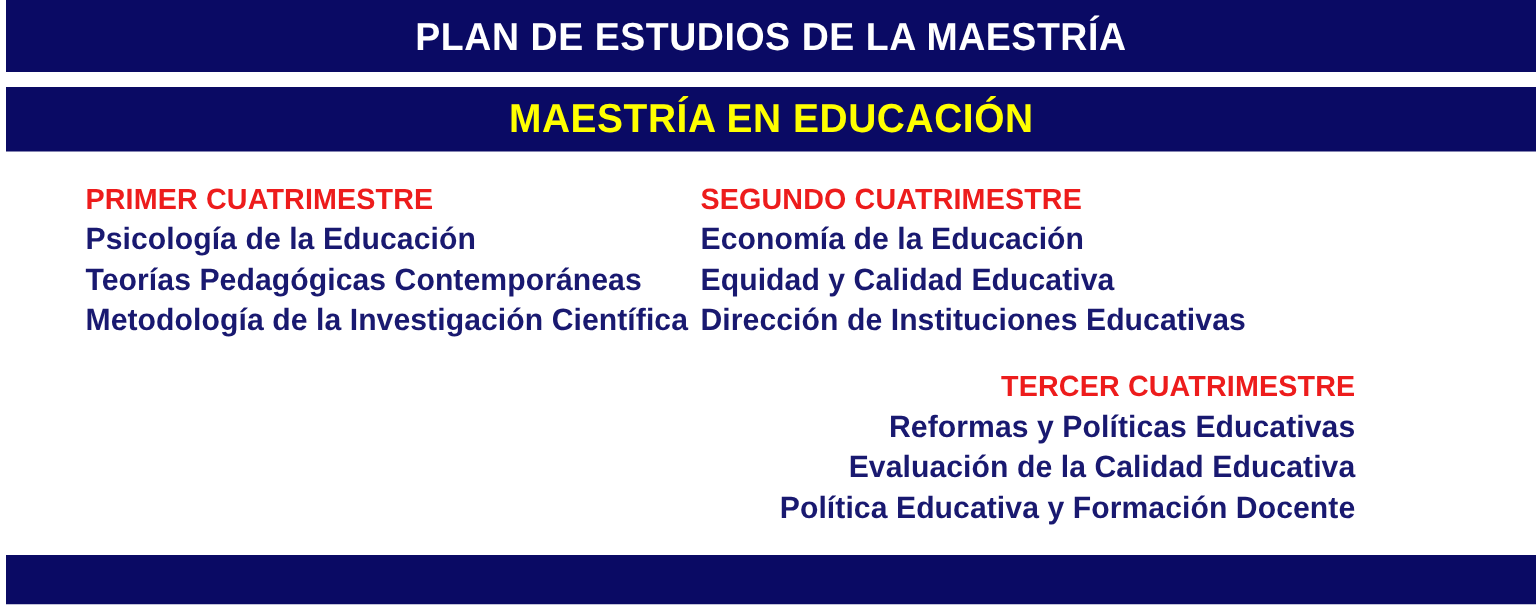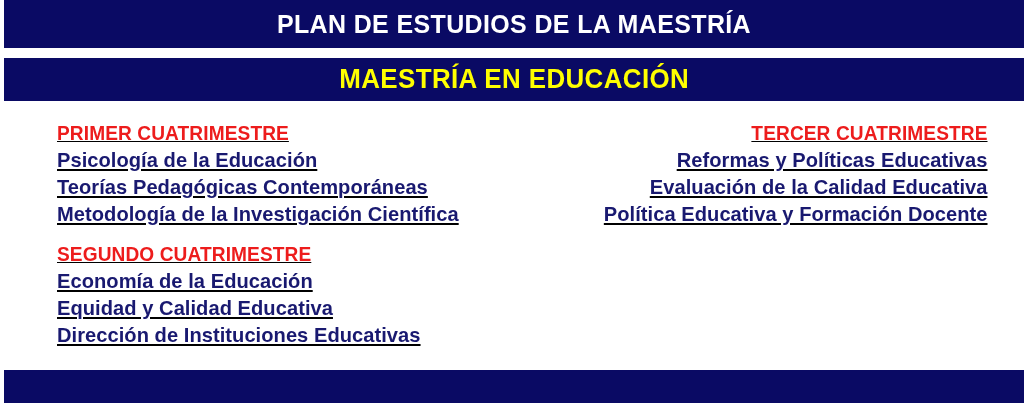--- a/index.html
+++ b/index.html
@@ -77,22 +77,21 @@
     right: 0;
     height: 244px;
     display: flex;
     flex-direction: row;
   }
 
   .column {
     width: 50%;
     box-sizing: border-box;
     display: flex;
-    flex-direction: column;
-    text-decoration: underline;
+    flex-direction: row;
   }
 
   .column-left {
     padding-left: 57px;
     text-align: left;
     align-items: flex-start;
   }
 
   .column-right {
     padding-right: 36px;

